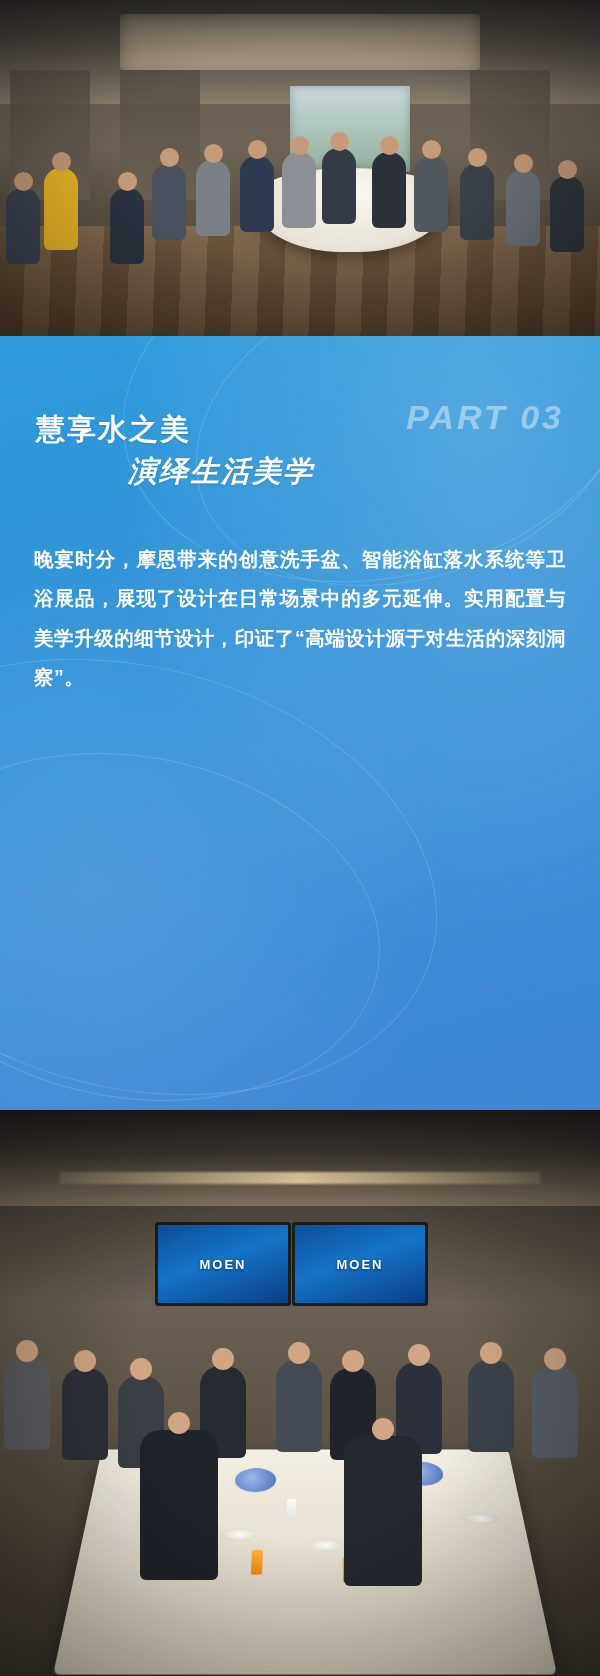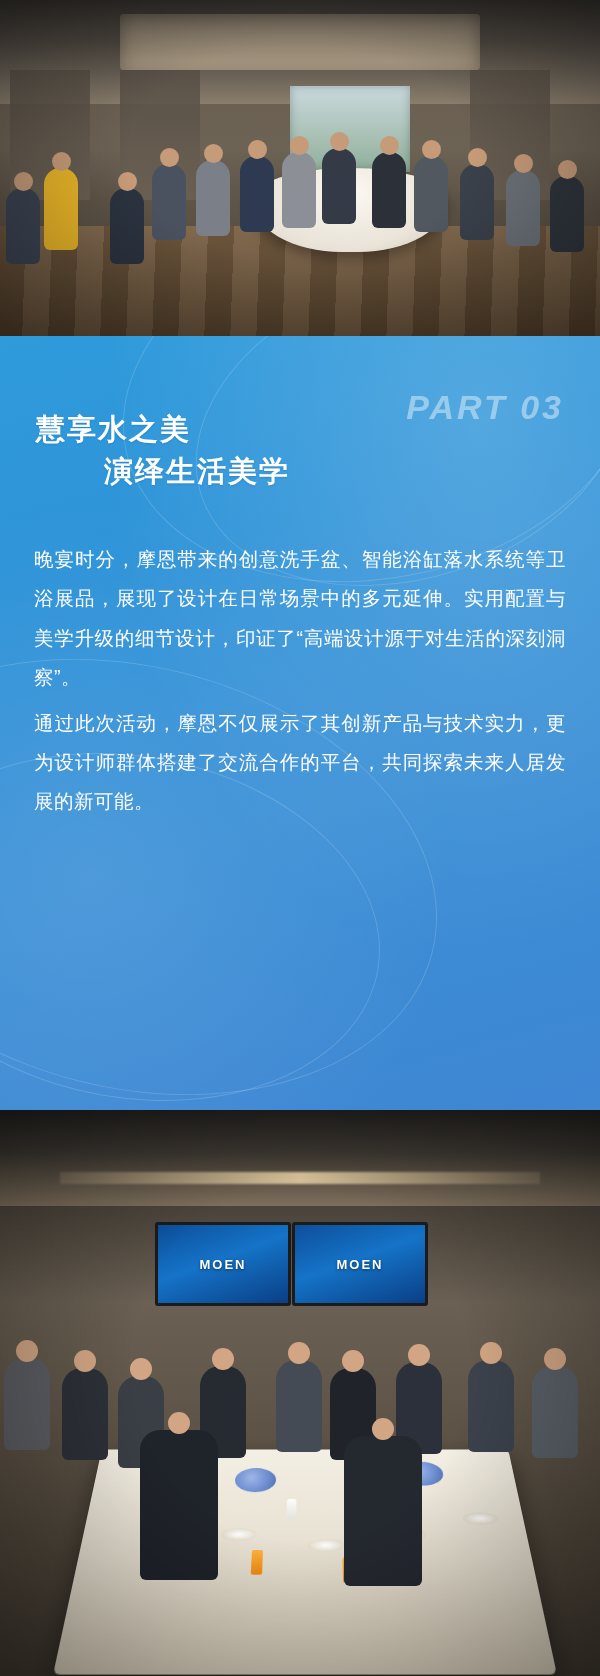--- a/index.html
+++ b/index.html
@@ -176,45 +176,46 @@
   .s3 { width: 620px; height: 420px; left: -180px; top: 330px; transform: rotate(14deg); border-color: rgba(255,255,255,.10); }
   .s4 { width: 500px; height: 340px; left: -120px; top: 420px; transform: rotate(10deg); border-color: rgba(255,255,255,.08); }
 
   .headline {
     position: relative;
     padding: 72px 36px 0 36px;
   }
   .headline .part-label {
     position: absolute;
     right: 36px;
-    top: 52px;
+    top: 62px;
     font-size: 34px;
     font-weight: bold;
     font-style: italic;
     letter-spacing: 3px;
     color: rgba(255,255,255,.42);
     font-family: "Liberation Sans", sans-serif;
   }
   .headline .line1,
   .headline .line2 {
     font-size: 29px;
     font-weight: bold;
     color: #ffffff;
     letter-spacing: 2px;
     line-height: 1.45;
     position: relative;
     z-index: 2;
     text-shadow: 0 1px 2px rgba(0,60,120,.18);
   }
-  .headline .line2 { margin-left: 68px; }
+  .headline .line2 { margin-left: 92px; font-style: italic; }
 
   .body-copy {
     position: relative;
     z-index: 2;
     padding: 48px 34px 0 34px;
+    font-weight: bold;
   }
   .body-copy p {
     margin: 0 0 6px 0;
     color: #ffffff;
     font-size: 19.5px;
     line-height: 2.02;
     letter-spacing: .5px;
     text-align: justify;
     text-justify: inter-ideograph;
   }
@@ -259,21 +260,20 @@
     <div class="swirl s4"></div>
 
     <div class="headline">
       <div class="part-label">PART 03</div>
       <div class="line1">慧享水之美</div>
       <div class="line2">演绎生活美学</div>
     </div>
 
     <div class="body-copy">
       <p>晚宴时分，摩恩带来的创意洗手盆、智能浴缸落水系统等卫浴展品，展现了设计在日常场景中的多元延伸。实用配置与美学升级的细节设计，印证了“高端设计源于对生活的深刻洞察”。</p>
-      <p>通过此次活动，摩恩不仅展示了其创新产品与技术实力，更为设计师群体搭建了交流合作的平台，共同探索未来人居发展的新可能。</p>
     </div>
   </section>
 
   <figure class="photo photo-bottom" style="margin:0;">
     <div class="scene">
       <div class="ceiling"></div>
       <div class="cove"></div>
 
       <div class="screen left">
         <span class="brand">MOEN</span>

